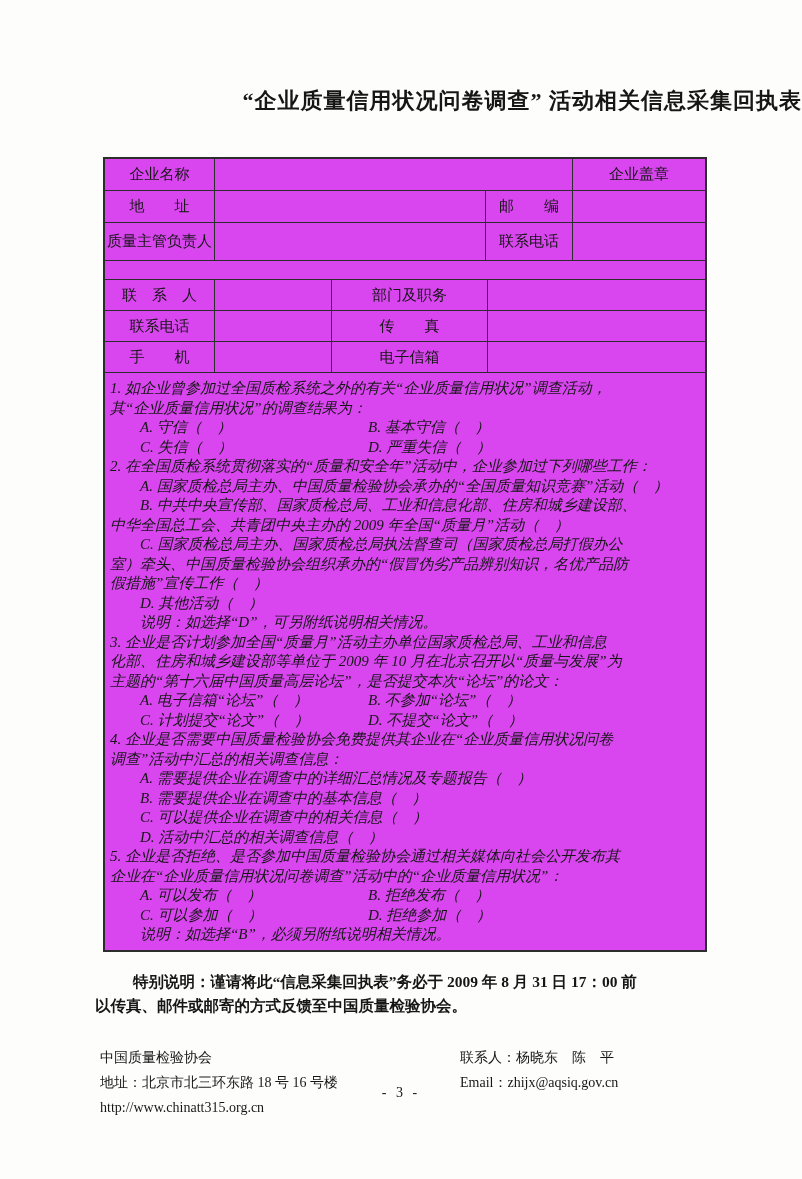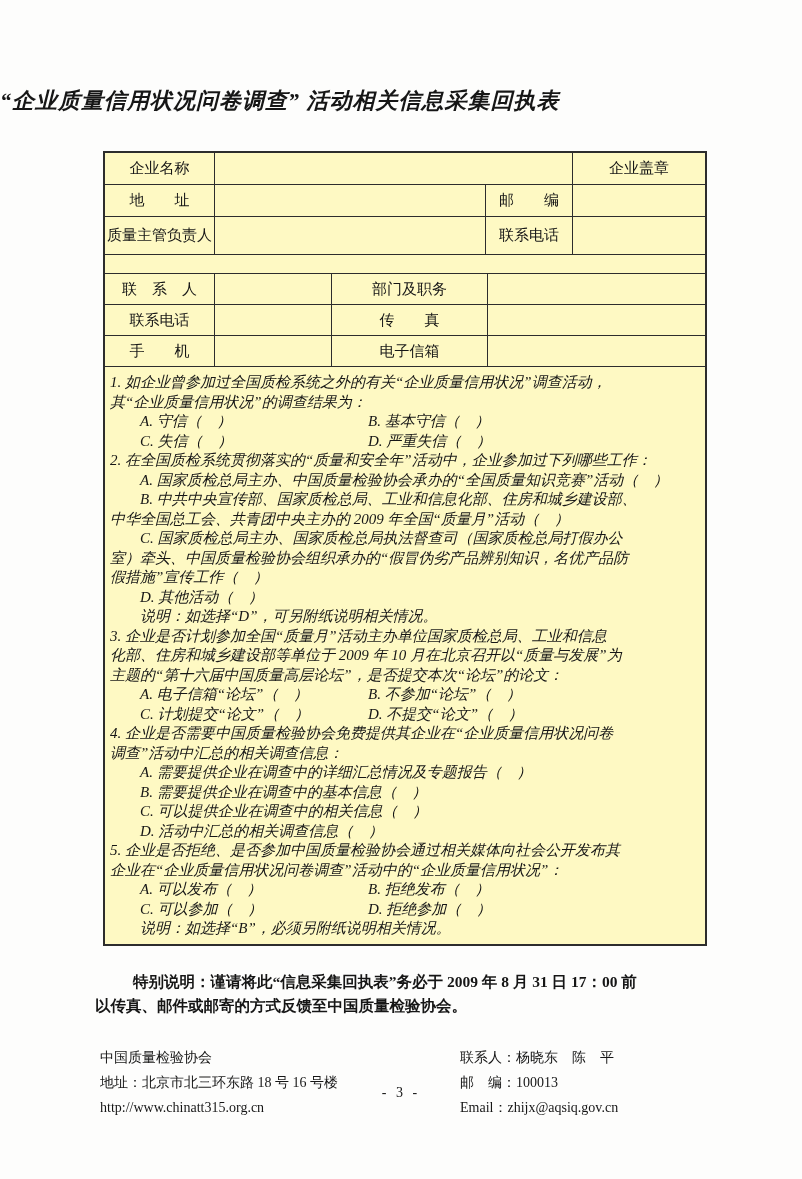--- a/index.html
+++ b/index.html
@@ -4,27 +4,26 @@
 <style>
   html,body { margin:0; padding:0; background:#e8e8e8; }
   .page {
     position:relative; width:802px; height:1179px; margin:0 auto;
     background:#fdfdfc; color:#161616;
     font-family:"Liberation Serif","DejaVu Serif",serif;
     overflow:hidden;
   }
   .title {
     position:absolute; top:86px; left:0; width:100%;
-    text-align:left; font-size:22px; font-weight:bold; letter-spacing:1px;
+    text-align:right; font-size:22px; font-weight:bold; letter-spacing:1px;
     white-space:nowrap;
-    font-style:italic;
   }
   .outer {
-    position:absolute; left:103px; top:151px; width:604px;
-    border:2px solid #2d2d2d; box-sizing:border-box; background:#fef9c3;
+    position:absolute; left:103px; top:157px; width:604px;
+    border:2px solid #2d2d2d; box-sizing:border-box; background:#d946ef;
   }
   .sec { display:grid; }
   .t1 { grid-template-columns:110px 271px 87px 132px; grid-template-rows:32px 32px 38px; }
   .t2 { grid-template-columns:110px 117px 156px 217px; grid-template-rows:31px 31px 31px;
         border-top:1px solid #2d2d2d; margin-top:18px; }
   .c {
     border-right:1px solid #2d2d2d; border-bottom:1px solid #2d2d2d;
     display:flex; align-items:center; justify-content:center;
     font-size:15px; white-space:nowrap; overflow:hidden; box-sizing:border-box;
   }
@@ -152,19 +151,18 @@
   </div>
 
   <div class="footer-col footer-left">
     <div>中国质量检验协会</div>
     <div>地址：北京市北三环东路 18 号 16 号楼</div>
     <div>http://www.chinatt315.org.cn</div>
   </div>
 
   <div class="footer-col footer-right">
     <div>联系人：杨晓东　陈　平</div>
-    <div>邮　编：100013</div>
     <div>Email：zhijx@aqsiq.gov.cn</div>
   </div>
 
   <div class="pagenum">- 3 -</div>
 
 </div>
 
 </body></html>

